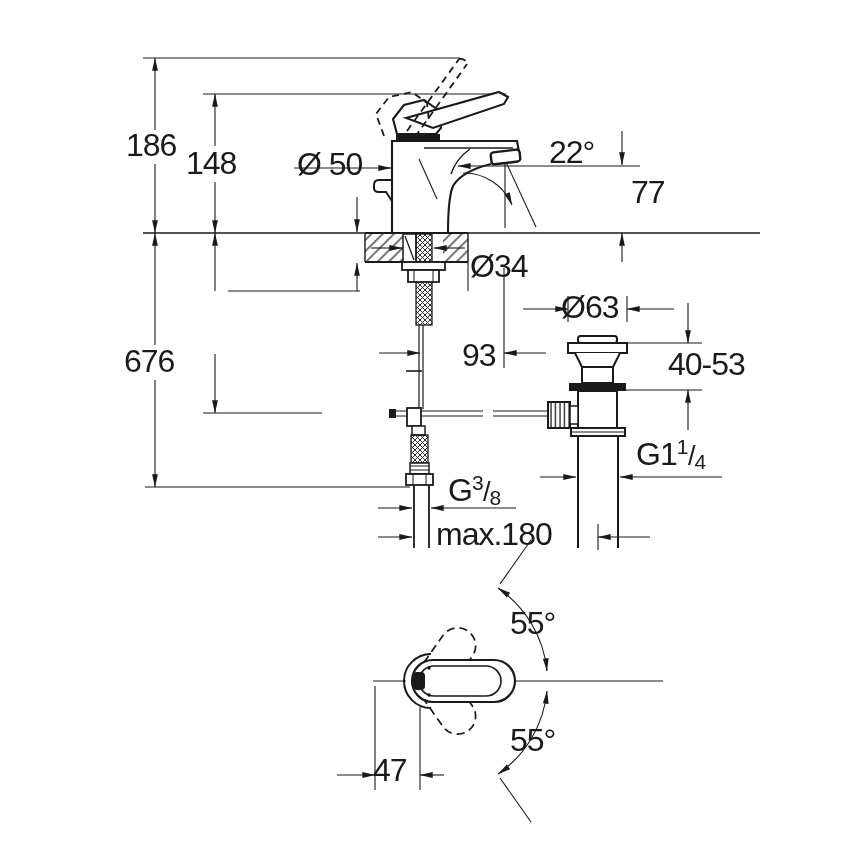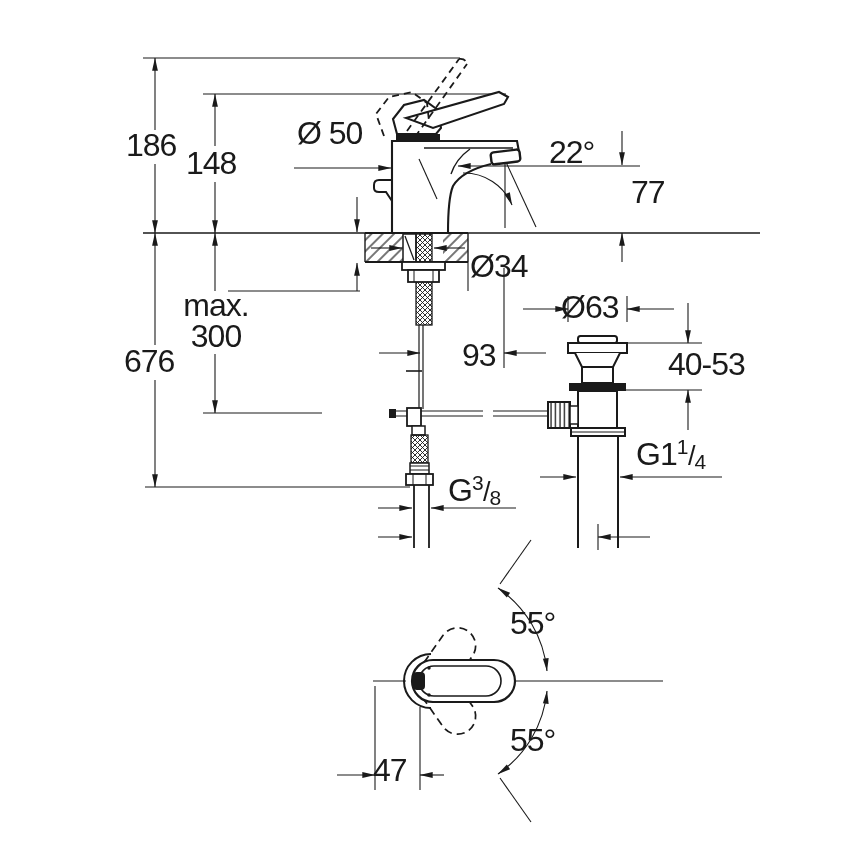--- a/index.html
+++ b/index.html
@@ -198,35 +198,32 @@
     <rect x="419" y="666" width="82" height="30" rx="15" stroke-width="1.6"></rect>
     <path d="M431,708 A27,27 0 0 1 431,654" stroke-width="2"></path>
     <rect x="413" y="672" width="12" height="18" rx="4" fill="#1a1a1a" stroke="none"></rect>
     <circle cx="429" cy="668" r="1.7" fill="#1a1a1a" stroke="none"></circle>
     <circle cx="429" cy="695" r="1.7" fill="#1a1a1a" stroke="none"></circle>
   </g>
 </svg>
 
 <div class="lbl" style="left:126px;top:129px">186</div>
 <div class="lbl" style="left:186px;top:147px">148</div>
-<div class="lbl" style="left:297px;top:117px">Ø 50</div>
+<div class="lbl" style="left:297px;top:148px">Ø 50</div>
 <div class="lbl" style="left:549px;top:136px">22°</div>
 <div class="lbl" style="left:631px;top:176px">77</div>
 <div class="lbl" style="left:470px;top:250px">Ø34</div>
-<div class="lbl two" style="left:176px;top:290px;width:80px">
-  <div>max.</div>
-  <div>300</div>
-</div>
 <div class="lbl" style="left:124px;top:345px">676</div>
 <div class="lbl" style="left:462px;top:339px">93</div>
 <div class="lbl" style="left:561px;top:291px">Ø63</div>
 <div class="lbl" style="left:668px;top:348px">40-53</div>
 <div class="lbl" style="left:636px;top:436px">
   <span>G1</span><sup>1</sup><span class="sl">/</span><sub>4</sub>
 </div>
 <div class="lbl" style="left:448px;top:472px">
   <span>G</span><sup>3</sup><span class="sl">/</span><sub>8</sub>
 </div>
+<div class="lbl" style="left:436px;top:518px">max.180</div>
 <div class="lbl" style="left:510px;top:607px">55°</div>
 <div class="lbl" style="left:510px;top:724px">55°</div>
 <div class="lbl" style="left:373px;top:754px">47</div>
 
 </div>
 
 </body></html>

